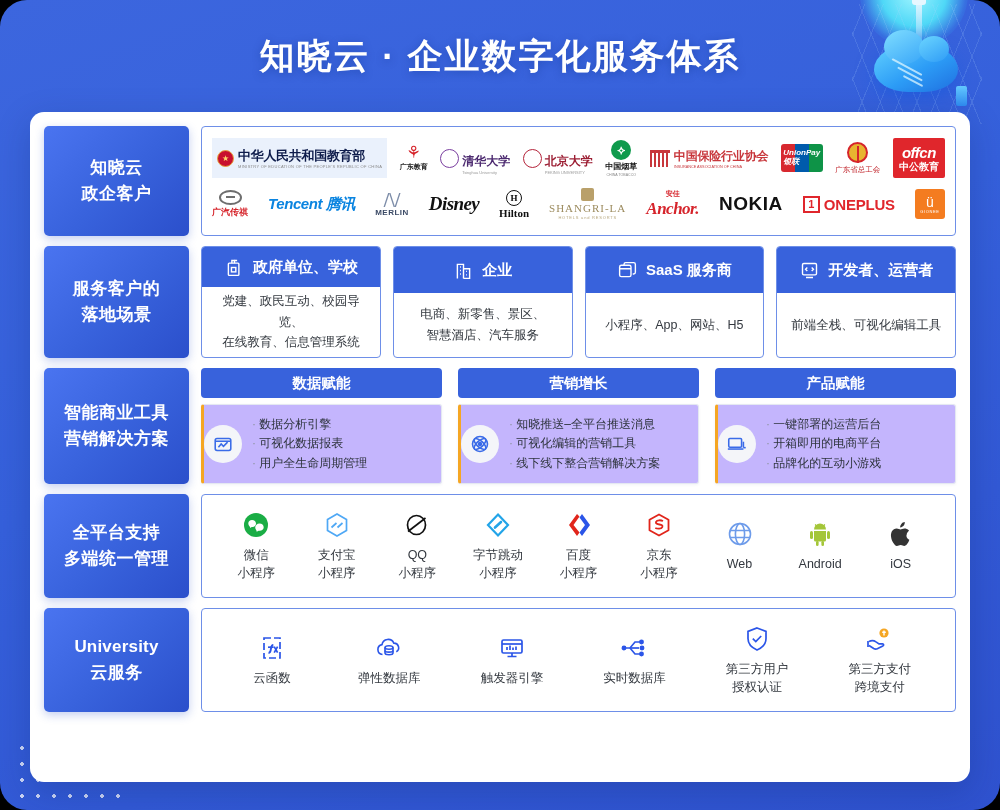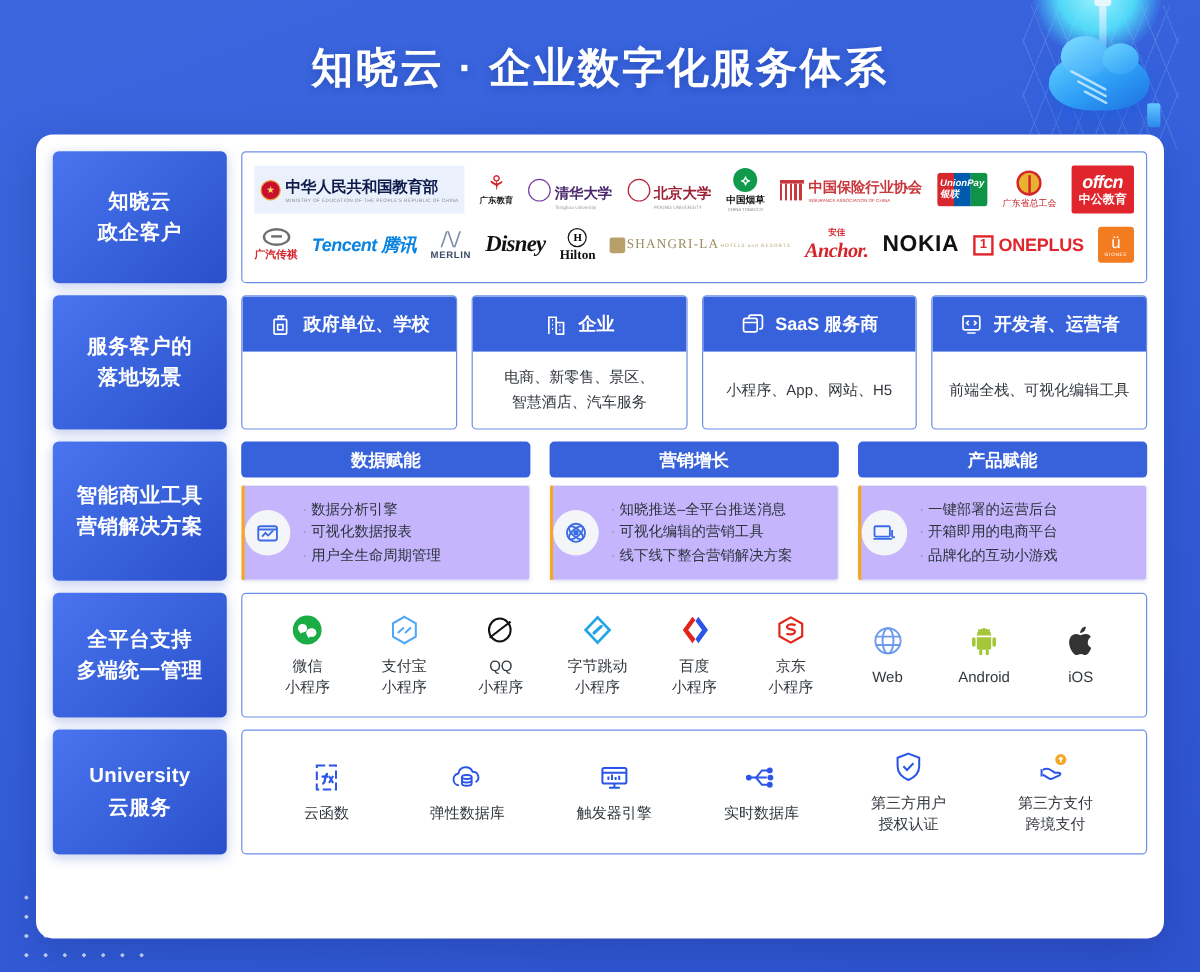--- a/index.html
+++ b/index.html
@@ -7,20 +7,21 @@
     width: 1000px; height: 810px;
     background: #000;
     font-family: "Liberation Sans", "DejaVu Sans", sans-serif;
     overflow: hidden;
   }
   #root {
     position: relative;
     width: 1000px; height: 810px;
     background: linear-gradient(160deg, #3C66DE 0%, #3560DB 45%, #2F52CF 100%);
     overflow: hidden;
+    border-radius: 27px;
   }
   
   .cloud-deco {
     position: absolute; top: -18px; right: 18px;
     width: 130px; height: 150px; pointer-events: none;
   }
   .cloud-glow {
     position: absolute; top: -42px; left: 8px;
     width: 108px; height: 108px; border-radius: 50%;
     background: radial-gradient(circle, #9FF4FF 0%, #4FD8F7 42%, rgba(56,160,240,0.22) 68%, rgba(56,98,220,0) 78%);
@@ -209,21 +210,21 @@
 
   .lg-disney { font-size:19px; color:#111; font-style:italic; font-weight:700;
      font-family:"Liberation Serif", serif; letter-spacing:-.6px; }
 
   .lg-hilton { display:flex; flex-direction:column; align-items:center; gap:1px; }
   .lg-hilton .h { width:16px; height:16px; border:1.3px solid #111; border-radius:50%;
      display:flex; align-items:center; justify-content:center; font-size:9px;
      font-family:"Liberation Serif", serif; font-weight:700;}
   .lg-hilton .t { font-size:11px; font-family:"Liberation Serif", serif; font-weight:700; color:#111;}
 
-  .lg-sl { display:flex; flex-direction:row; align-items:center; gap:1px; }
+  .lg-sl { display:flex; flex-direction:column; align-items:center; gap:1px; }
   .lg-sl .ic { width:13px; height:13px; background:#B9A06A; border-radius:2px; }
   .lg-sl .t { font-size:11px; letter-spacing:1px; color:#9C8B5E;
      font-family:"Liberation Serif", serif; }
   .lg-sl .e { font-size:4px; letter-spacing:.8px; color:#B6A componentes; color:#B6A67C; }
 
   .lg-anchor { display:flex; flex-direction:column; align-items:center; }
   .lg-anchor .t { font-size:17px; font-weight:700; font-style:italic; color:#D6242B;
      font-family:"Liberation Serif", serif; letter-spacing:-.5px; }
   .lg-anchor .cn { font-size:7px; font-weight:700; color:#D6242B; }
 
@@ -445,20 +446,26 @@
 
         <div class="scene">
           <div class="scene-head">
             <svg class="svgicon" width="21" height="21" viewBox="0 0 24 24" fill="none" stroke="#fff" stroke-width="1.6">
               <rect x="5" y="7" width="12" height="14" rx="1"></rect>
               <path d="M9 7V4h3v3"></path>
                 <path d="M12 4h3"></path>
               <rect x="8.5" y="12" width="5" height="5"></rect>
             </svg>
             <span>政府单位、学校</span>
+          </div>
+          <div class="scene-body">
+            <span>
+              <span>党建、政民互动、校园导览、</span><br>
+              <span>在线教育、信息管理系统</span>
+            </span>
           </div>
         </div>
 
         <div class="scene">
           <div class="scene-head">
             <svg class="svgicon" width="21" height="21" viewBox="0 0 24 24" fill="none" stroke="#fff" stroke-width="1.6">
               <path d="M5 21V5h7v16"></path>
                 <path d="M12 10h7v11h-7"></path>
               <path d="M8 8h1M8 12h1M8 16h1M15 13h1M15 17h1"></path>
             </svg>

